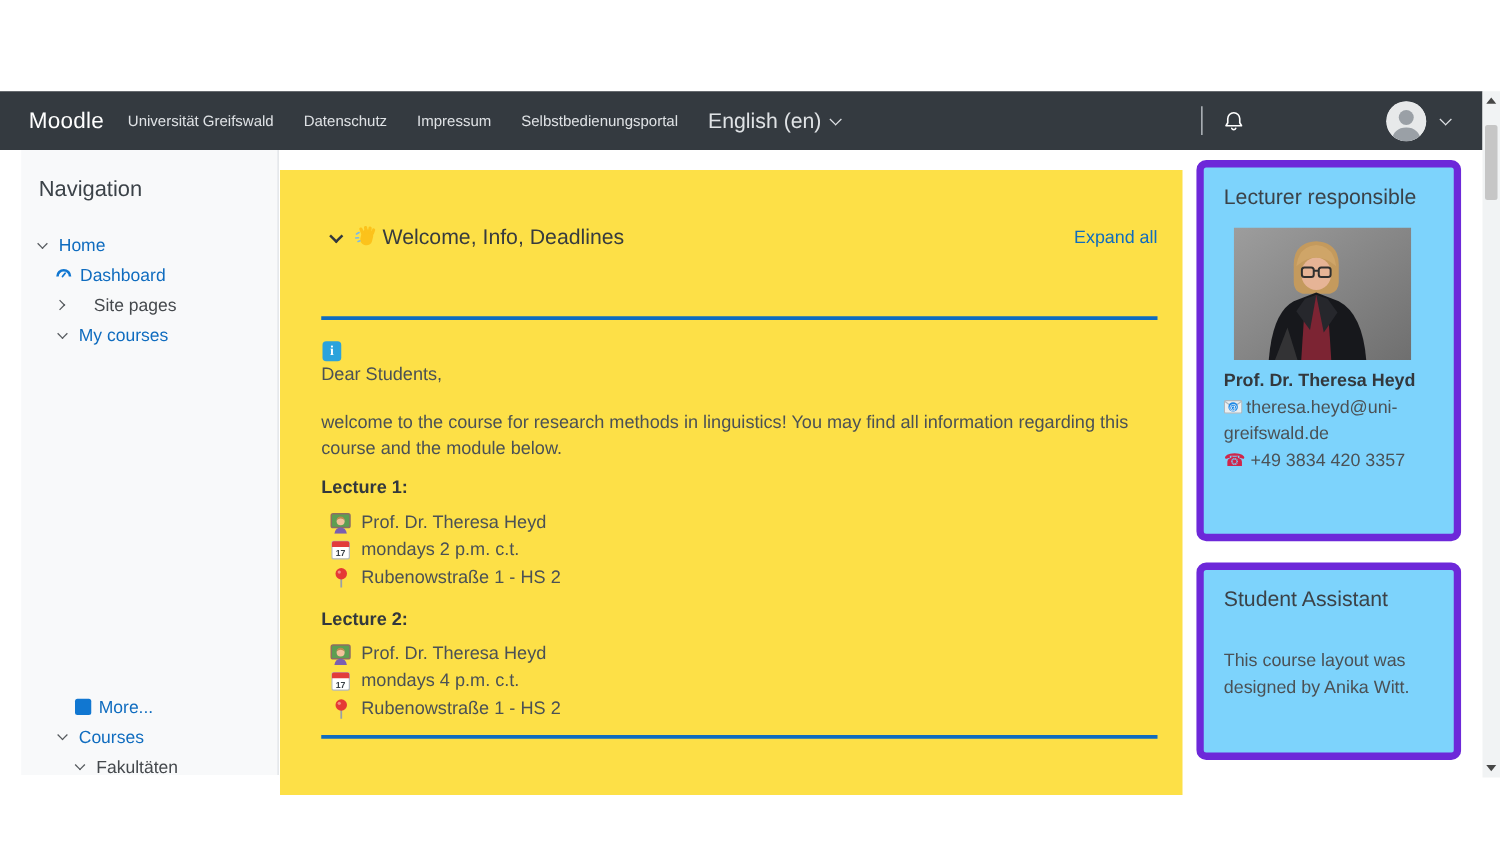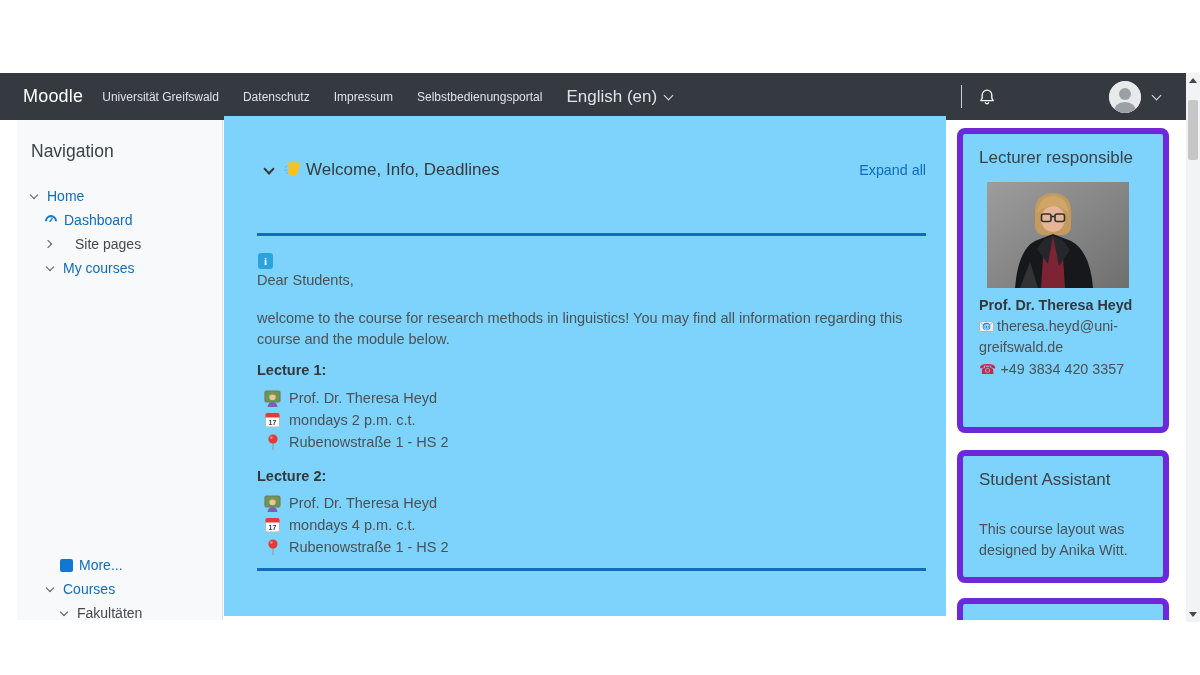--- a/index.html
+++ b/index.html
@@ -37,21 +37,21 @@
   .tree-bottom { position:absolute; left:0; top:433px; width:100%; }
   .ind-a { padding-left:14px; } .ind-a .lbl { margin-left:10px; }
   .ind-b { padding-left:26px; } .ind-b .lbl { margin-left:5px; }
   .ind-c { padding-left:28px; } .ind-c .lbl { margin-left:24px; }
   .ind-d { padding-left:30px; } .ind-d .lbl { margin-left:10px; }
   .ind-e { padding-left:43px; } .ind-e .lbl { margin-left:6px; }
   .ind-f { padding-left:44px; } .ind-f .lbl { margin-left:10px; }
   .more-square { width:13px; height:13px; border-radius:2px; background:#1177d1; flex:none; }
 
   
-  .main { position:absolute; left:224px; top:116px; width:722px; height:500px; background:#7dd3fc;padding-left:22px; }
+  .main { position:absolute; left:224px; top:136px; width:722px; height:500px; background:#fde047;padding-left:22px; }
   .section-header { position:absolute; left:41px; top:44px; width:661px; display:flex; align-items:center; }
   .collapse-chev { color:#33383d; width:8px; height:8px; border-width:2px; cursor:pointer; flex:none; }
   .section-title { font-size:17px; color:#373b3e; margin-left:9px; display:flex; align-items:center; gap:4px; }
   .expand-all { margin-left:auto; color:#0f6cbf; font-size:14.3px; cursor:pointer; }
   .blue-rule { position:absolute; left:33px; width:669px; height:3px; background:#0f6cbf; }
   .rule-1 { top:117px; } .rule-2 { top:452px; }
   .info-icon { position:absolute; left:34px; top:137px; width:15px; height:16px; border-radius:3px;
                background:#2ba3dc; color:#fff; font-size:11px; font-weight:bold;
                display:flex; align-items:center; justify-content:center; font-family:"Liberation Serif",serif; }
   .body-text { font-size:14.5px; color:#4b5155; }
@@ -61,21 +61,21 @@
   .lh-1 { top:246px; } .lh-2 { top:352px; }
   .lecture-rows { position:absolute; left:40px; }
   .lr-1 { top:271px; } .lr-2 { top:376px; }
   .lec-row { display:flex; align-items:center; height:22px; font-size:14.5px; color:#4b5155; gap:8px; }
   .lec-icon { width:17px; display:flex; justify-content:center; flex:none; }
 
   
   .rightcol { position:absolute; left:957px; top:120px; width:212px; height:500px; overflow:hidden; }
   .card { background:#7dd3fc; border:6px solid #6d28d9; border-radius:8px; padding:14px 16px; }
   .card-1 { margin-top:8px; height:305px; }
-  .card-2 { margin-top:17px; height:133px; }
+  .card-2 { margin-top:17px; height:158px; }
   .card-3 { margin-top:15px; height:55px; }
   .card-title { font-size:17px; color:#3b4248; line-height:20px; }
   .photo { margin:14px 0 0 8px; width:142px; height:106px; display:block; }
   .lect-name { margin-top:7px; font-size:14.3px; font-weight:bold; color:#33383d; line-height:20px; }
   .contact-line { font-size:14.3px; color:#4b5155; line-height:21px; margin-top:1px; }
   .phone-glyph { color:#d0254a; font-family:"DejaVu Sans",sans-serif; font-size:14px; margin-right:4px; }
   .assist-text { margin-top:29px; font-size:14.3px; color:#4b5155; line-height:21px; width:160px; }
 
   
   .scrollbar { position:absolute; left:1186px; top:73px; width:14px; height:549px; background:#f1f3f4; }

